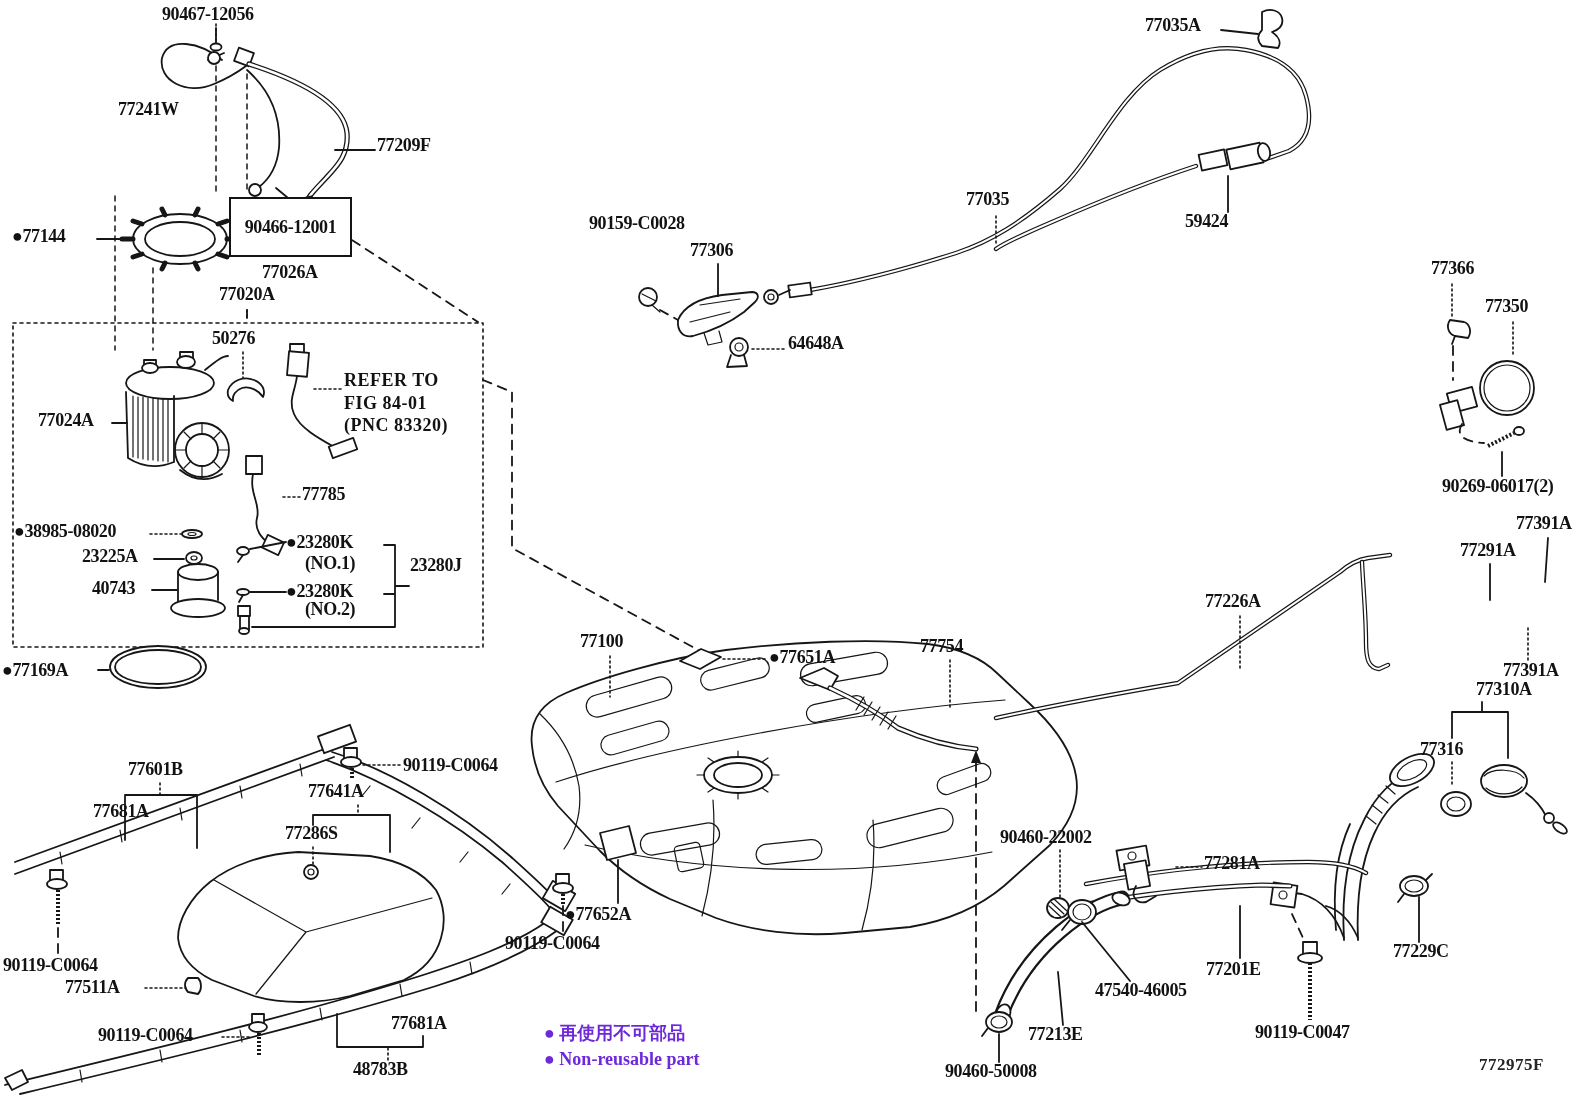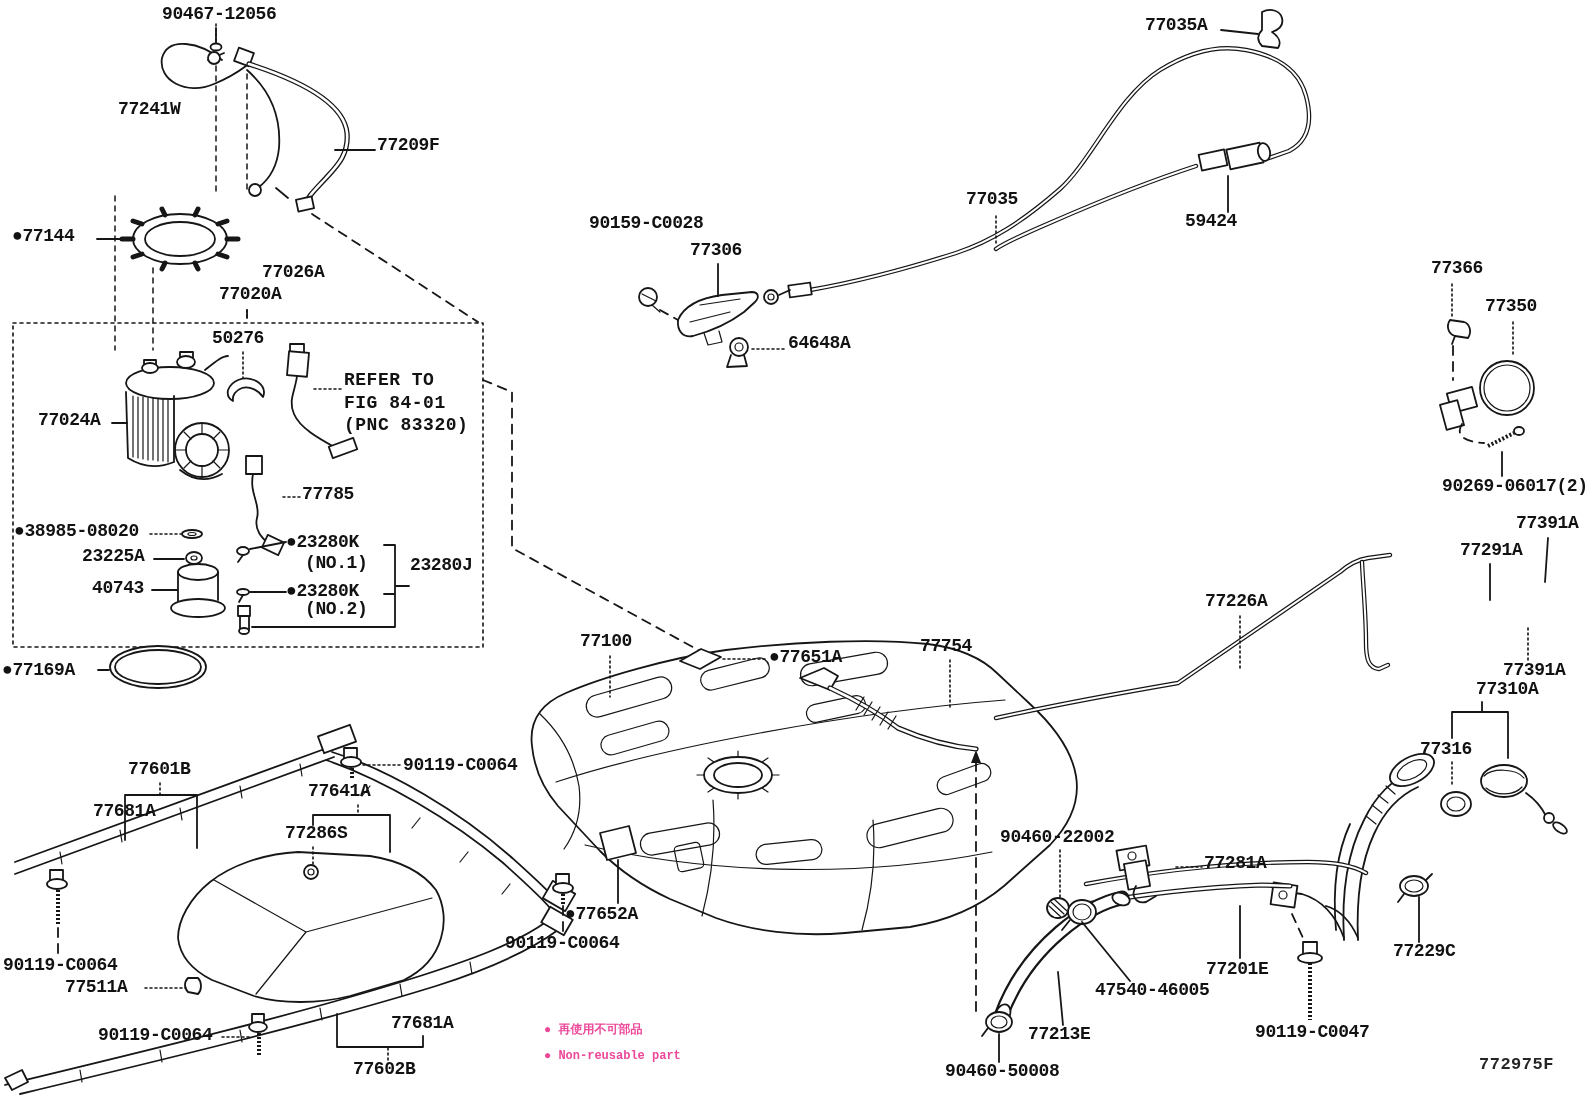--- a/index.html
+++ b/index.html
@@ -1,24 +1,24 @@
 <!DOCTYPE html>
 <html><head>
 <meta charset="utf-8">
 <style>
   html,body{margin:0;padding:0;background:#fff}
   .canvas{position:relative;width:1592px;height:1099px;background:#fff;overflow:hidden;
-          font-family:Liberation Mono, monospace}
+          font-family:Liberation Serif, serif}
   svg.art{position:absolute;left:0;top:0}
   .lbl{position:absolute;font-weight:bold;font-size:18px;letter-spacing:-0.4px;
        color:#121212;white-space:nowrap;line-height:1}
   .lbl.boxed{border:2.5px solid #141414;width:119px;height:56px;display:flex;
        align-items:center;justify-content:center;background:#fff}
   .note{position:absolute;font-weight:bold;font-size:18px;letter-spacing:0.5px;color:#121212;white-space:nowrap;line-height:1}
-  .legend{position:absolute;font-weight:bold;font-size:12px;color:#ec4899;white-space:nowrap;line-height:1}
+  .legend{position:absolute;font-weight:bold;font-size:18px;color:#6d28d9;white-space:nowrap;line-height:1}
   .code{position:absolute;font-weight:bold;font-size:17px;color:#262626;letter-spacing:0.5px;line-height:1}
   
   .s{stroke:#161616;fill:none;stroke-width:1.8;stroke-linecap:round;stroke-linejoin:round}
   .sf{stroke:#161616;fill:#fff;stroke-width:1.8;stroke-linejoin:round}
   .thin{stroke-width:1.2}
   .w5{stroke-width:5}
   .dot{stroke-dasharray:2 3;stroke-width:1.6}
   .dash{stroke-dasharray:9 7}
   .dsh2{stroke-dasharray:5 5;stroke-width:1.5}
   .dotbox{stroke-dasharray:3 4;stroke-width:1.6}
@@ -278,20 +278,21 @@
     <path class="s" d="M97,239 H131 M112,423 H127 M154,559 H184 M152,590 H177 M250,549 L286,542 M250,592 H286 M98,670 H109 M1221,30 L1258,34 M1228,176 V212 M718,264 V296 M1548,538 L1545,582 M1490,564 V600 M1502,452 V476 M1419,897 V942 M1240,906 V958 M1082,922 L1130,981 M1058,972 L1063,1025 M999,1034 V1062 M618,860 V903 M335,150 H375"></path>
     <path class="s" d="M1482,702 V712 M1452,712 H1508 M1452,712 V738 M1508,712 V758 M125,795 H197 M125,795 V840 M197,795 V848 M337,1047 H423 M337,1047 V1014 M423,1047 V1036 M313,815 H390 M313,815 V825 M390,815 V852"></path>
     <path class="s dash" d="M563,906 V932 M58,928 V954"></path>
   </g>
 </svg>
 
 <div class="lbl" style="left:162px;top:5px">90467-12056</div>
 <div class="lbl" style="left:118px;top:100px">77241W</div>
 <div class="lbl" style="left:377px;top:136px">77209F</div>
 <div class="lbl" style="left:12px;top:227px">●77144</div>
+<div class="lbl boxed" style="left:229px;top:197px">90466-12001</div>
 <div class="lbl" style="left:262px;top:263px">77026A</div>
 <div class="lbl" style="left:219px;top:285px">77020A</div>
 <div class="lbl" style="left:212px;top:329px">50276</div>
 <div class="lbl" style="left:38px;top:411px">77024A</div>
 <div class="lbl" style="left:302px;top:485px">77785</div>
 <div class="lbl" style="left:14px;top:522px">●38985-08020</div>
 <div class="lbl" style="left:82px;top:547px">23225A</div>
 <div class="lbl" style="left:92px;top:579px">40743</div>
 <div class="lbl" style="left:286px;top:533px">●23280K</div>
 <div class="lbl" style="left:305px;top:554px">(NO.1)</div>
@@ -319,21 +320,21 @@
 <div class="lbl" style="left:920px;top:637px">77754</div>
 <div class="lbl" style="left:128px;top:760px">77601B</div>
 <div class="lbl" style="left:93px;top:802px">77681A</div>
 <div class="lbl" style="left:308px;top:782px">77641A</div>
 <div class="lbl" style="left:285px;top:824px">77286S</div>
 <div class="lbl" style="left:403px;top:756px">90119-C0064</div>
 <div class="lbl" style="left:3px;top:956px">90119-C0064</div>
 <div class="lbl" style="left:65px;top:978px">77511A</div>
 <div class="lbl" style="left:98px;top:1026px">90119-C0064</div>
 <div class="lbl" style="left:391px;top:1014px">77681A</div>
-<div class="lbl" style="left:353px;top:1060px">77602B</div>
+<div class="lbl" style="left:353px;top:1060px">48783B</div>
 <div class="lbl" style="left:565px;top:905px">●77652A</div>
 <div class="lbl" style="left:505px;top:934px">90119-C0064</div>
 <div class="lbl" style="left:1000px;top:828px">90460-22002</div>
 <div class="lbl" style="left:1204px;top:854px">77281A</div>
 <div class="lbl" style="left:1206px;top:960px">77201E</div>
 <div class="lbl" style="left:1095px;top:981px">47540-46005</div>
 <div class="lbl" style="left:1028px;top:1025px">77213E</div>
 <div class="lbl" style="left:945px;top:1062px">90460-50008</div>
 <div class="lbl" style="left:1255px;top:1023px">90119-C0047</div>
 <div class="lbl" style="left:1393px;top:942px">77229C</div>

